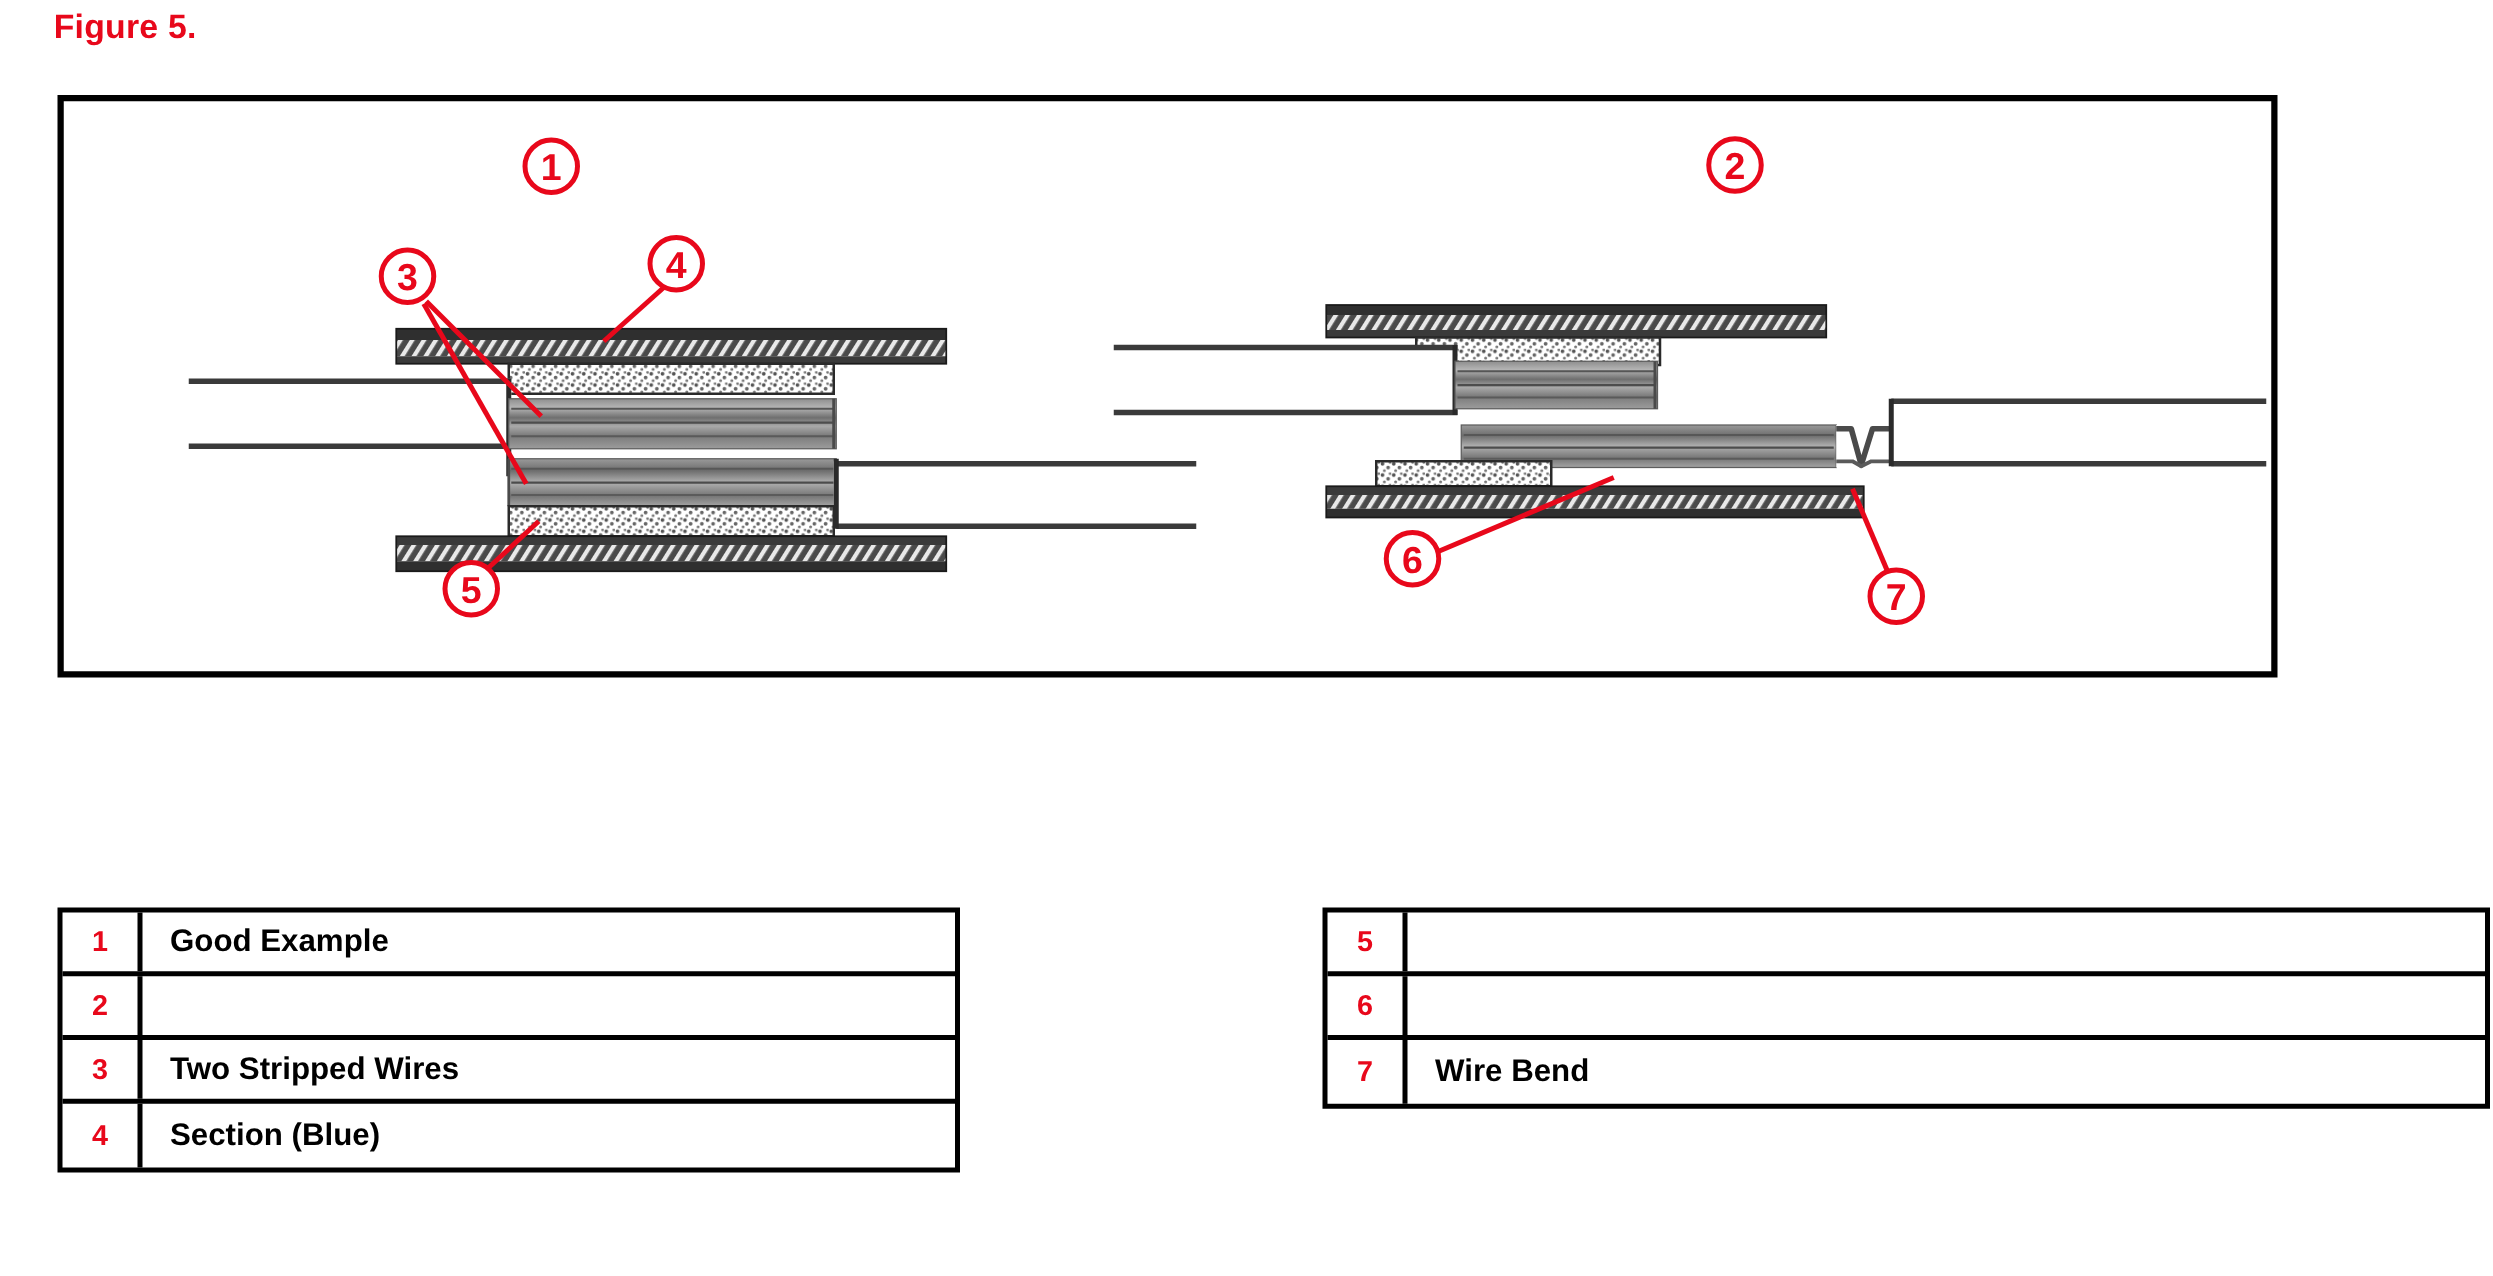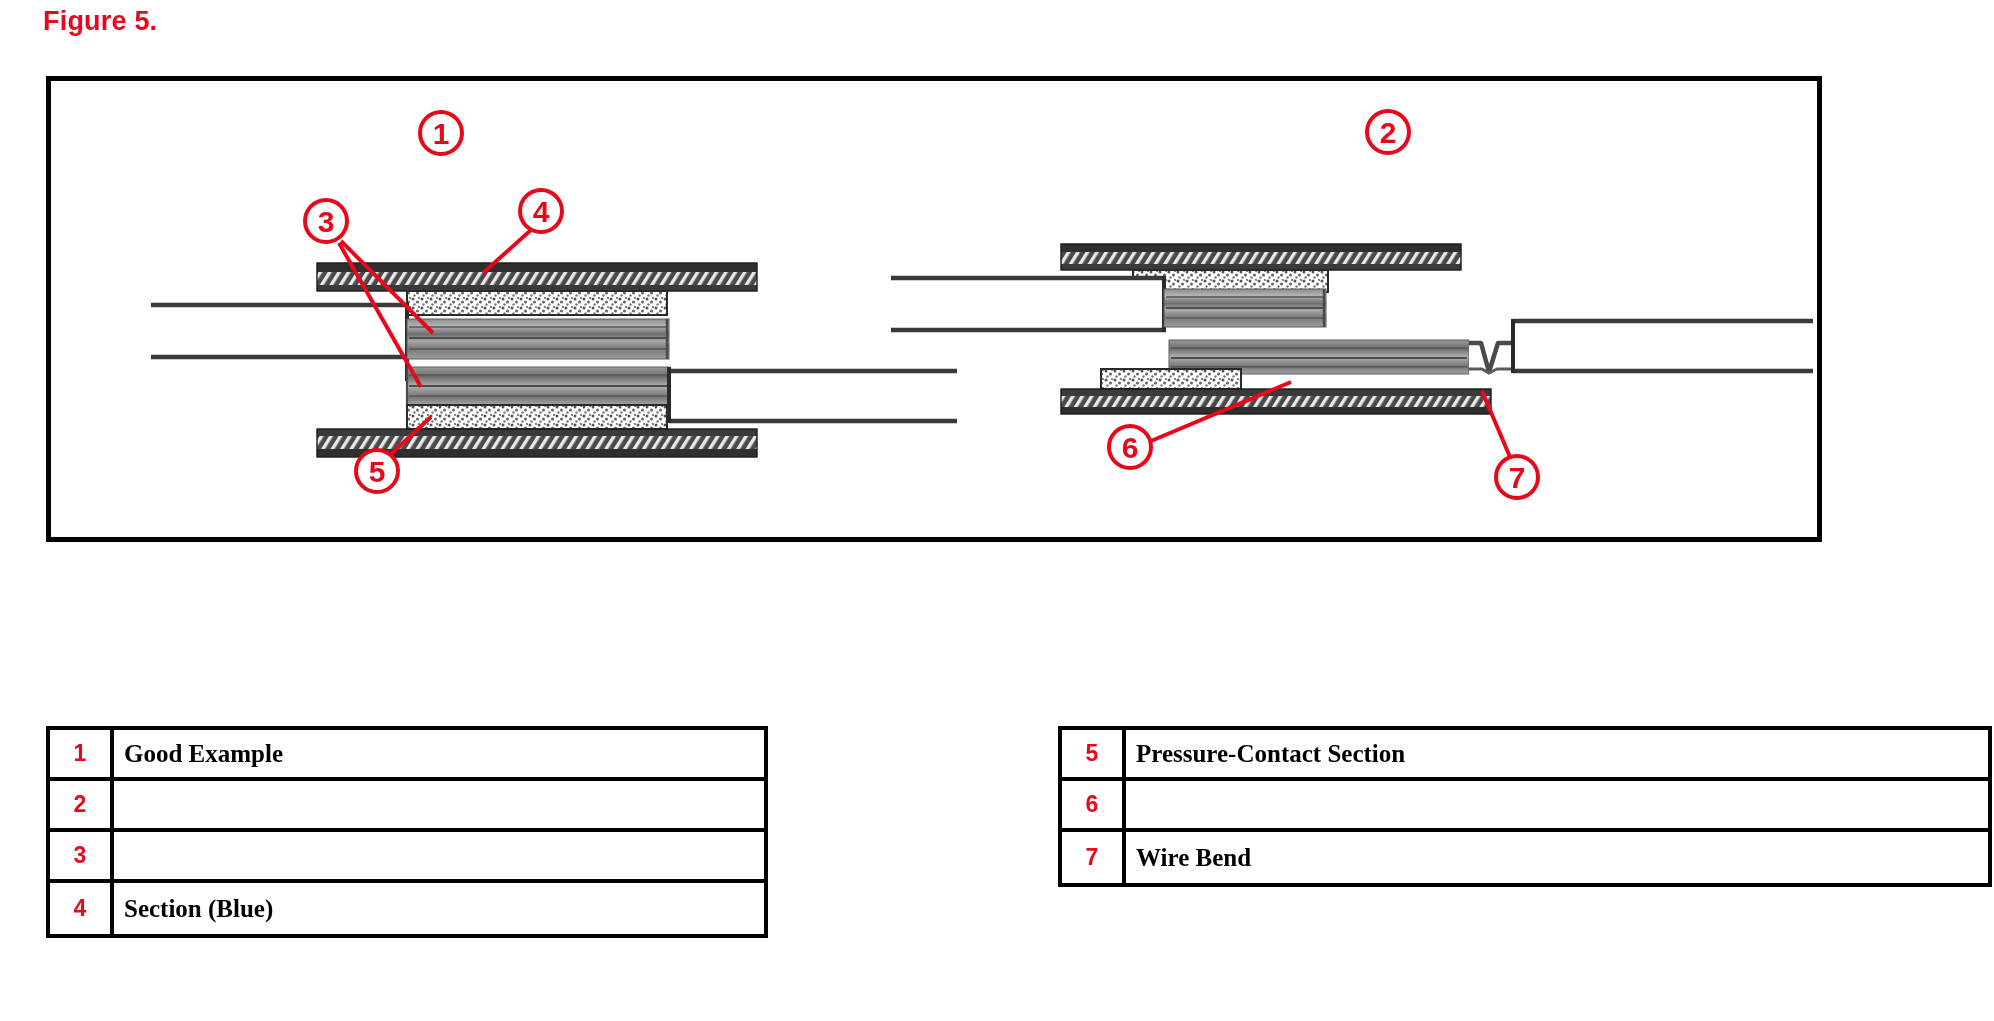--- a/index.html
+++ b/index.html
@@ -80,26 +80,25 @@
     color: #e8081b;
     font-weight: bold;
     font-size: 23px;
     border-right: 4px solid #000000;
     box-sizing: border-box;
   }
   .legend-label {
     flex: 1 1 auto;
     display: flex;
     align-items: center;
-    padding-left: 10px;
+    padding-left: 22px;
     font-size: 25px;
     font-weight: bold;
     color: #000000;
     white-space: nowrap;
-    font-family: Liberation Serif, serif;
   }
   .callout-text {
     font-family: "Liberation Sans", sans-serif;
     font-weight: bold;
     font-size: 30px;
     fill: #e8081b;
   }
 </style>
 </head>
 <body>
@@ -301,31 +300,31 @@
   <div class="legend legend-left">
     <div class="legend-row">
       <div class="legend-num">1</div>
       <div class="legend-label">Good Example</div>
     </div>
     <div class="legend-row">
       <div class="legend-num">2</div>
     </div>
     <div class="legend-row">
       <div class="legend-num">3</div>
+      <div class="legend-label">Two Stripped Wires</div>
     </div>
     <div class="legend-row">
       <div class="legend-num">4</div>
       <div class="legend-label">Section (Blue)</div>
     </div>
   </div>
 
   <div class="legend legend-right">
     <div class="legend-row">
       <div class="legend-num">5</div>
-      <div class="legend-label">Pressure-Contact Section</div>
     </div>
     <div class="legend-row">
       <div class="legend-num">6</div>
     </div>
     <div class="legend-row">
       <div class="legend-num">7</div>
       <div class="legend-label">Wire Bend</div>
     </div>
   </div>
 

